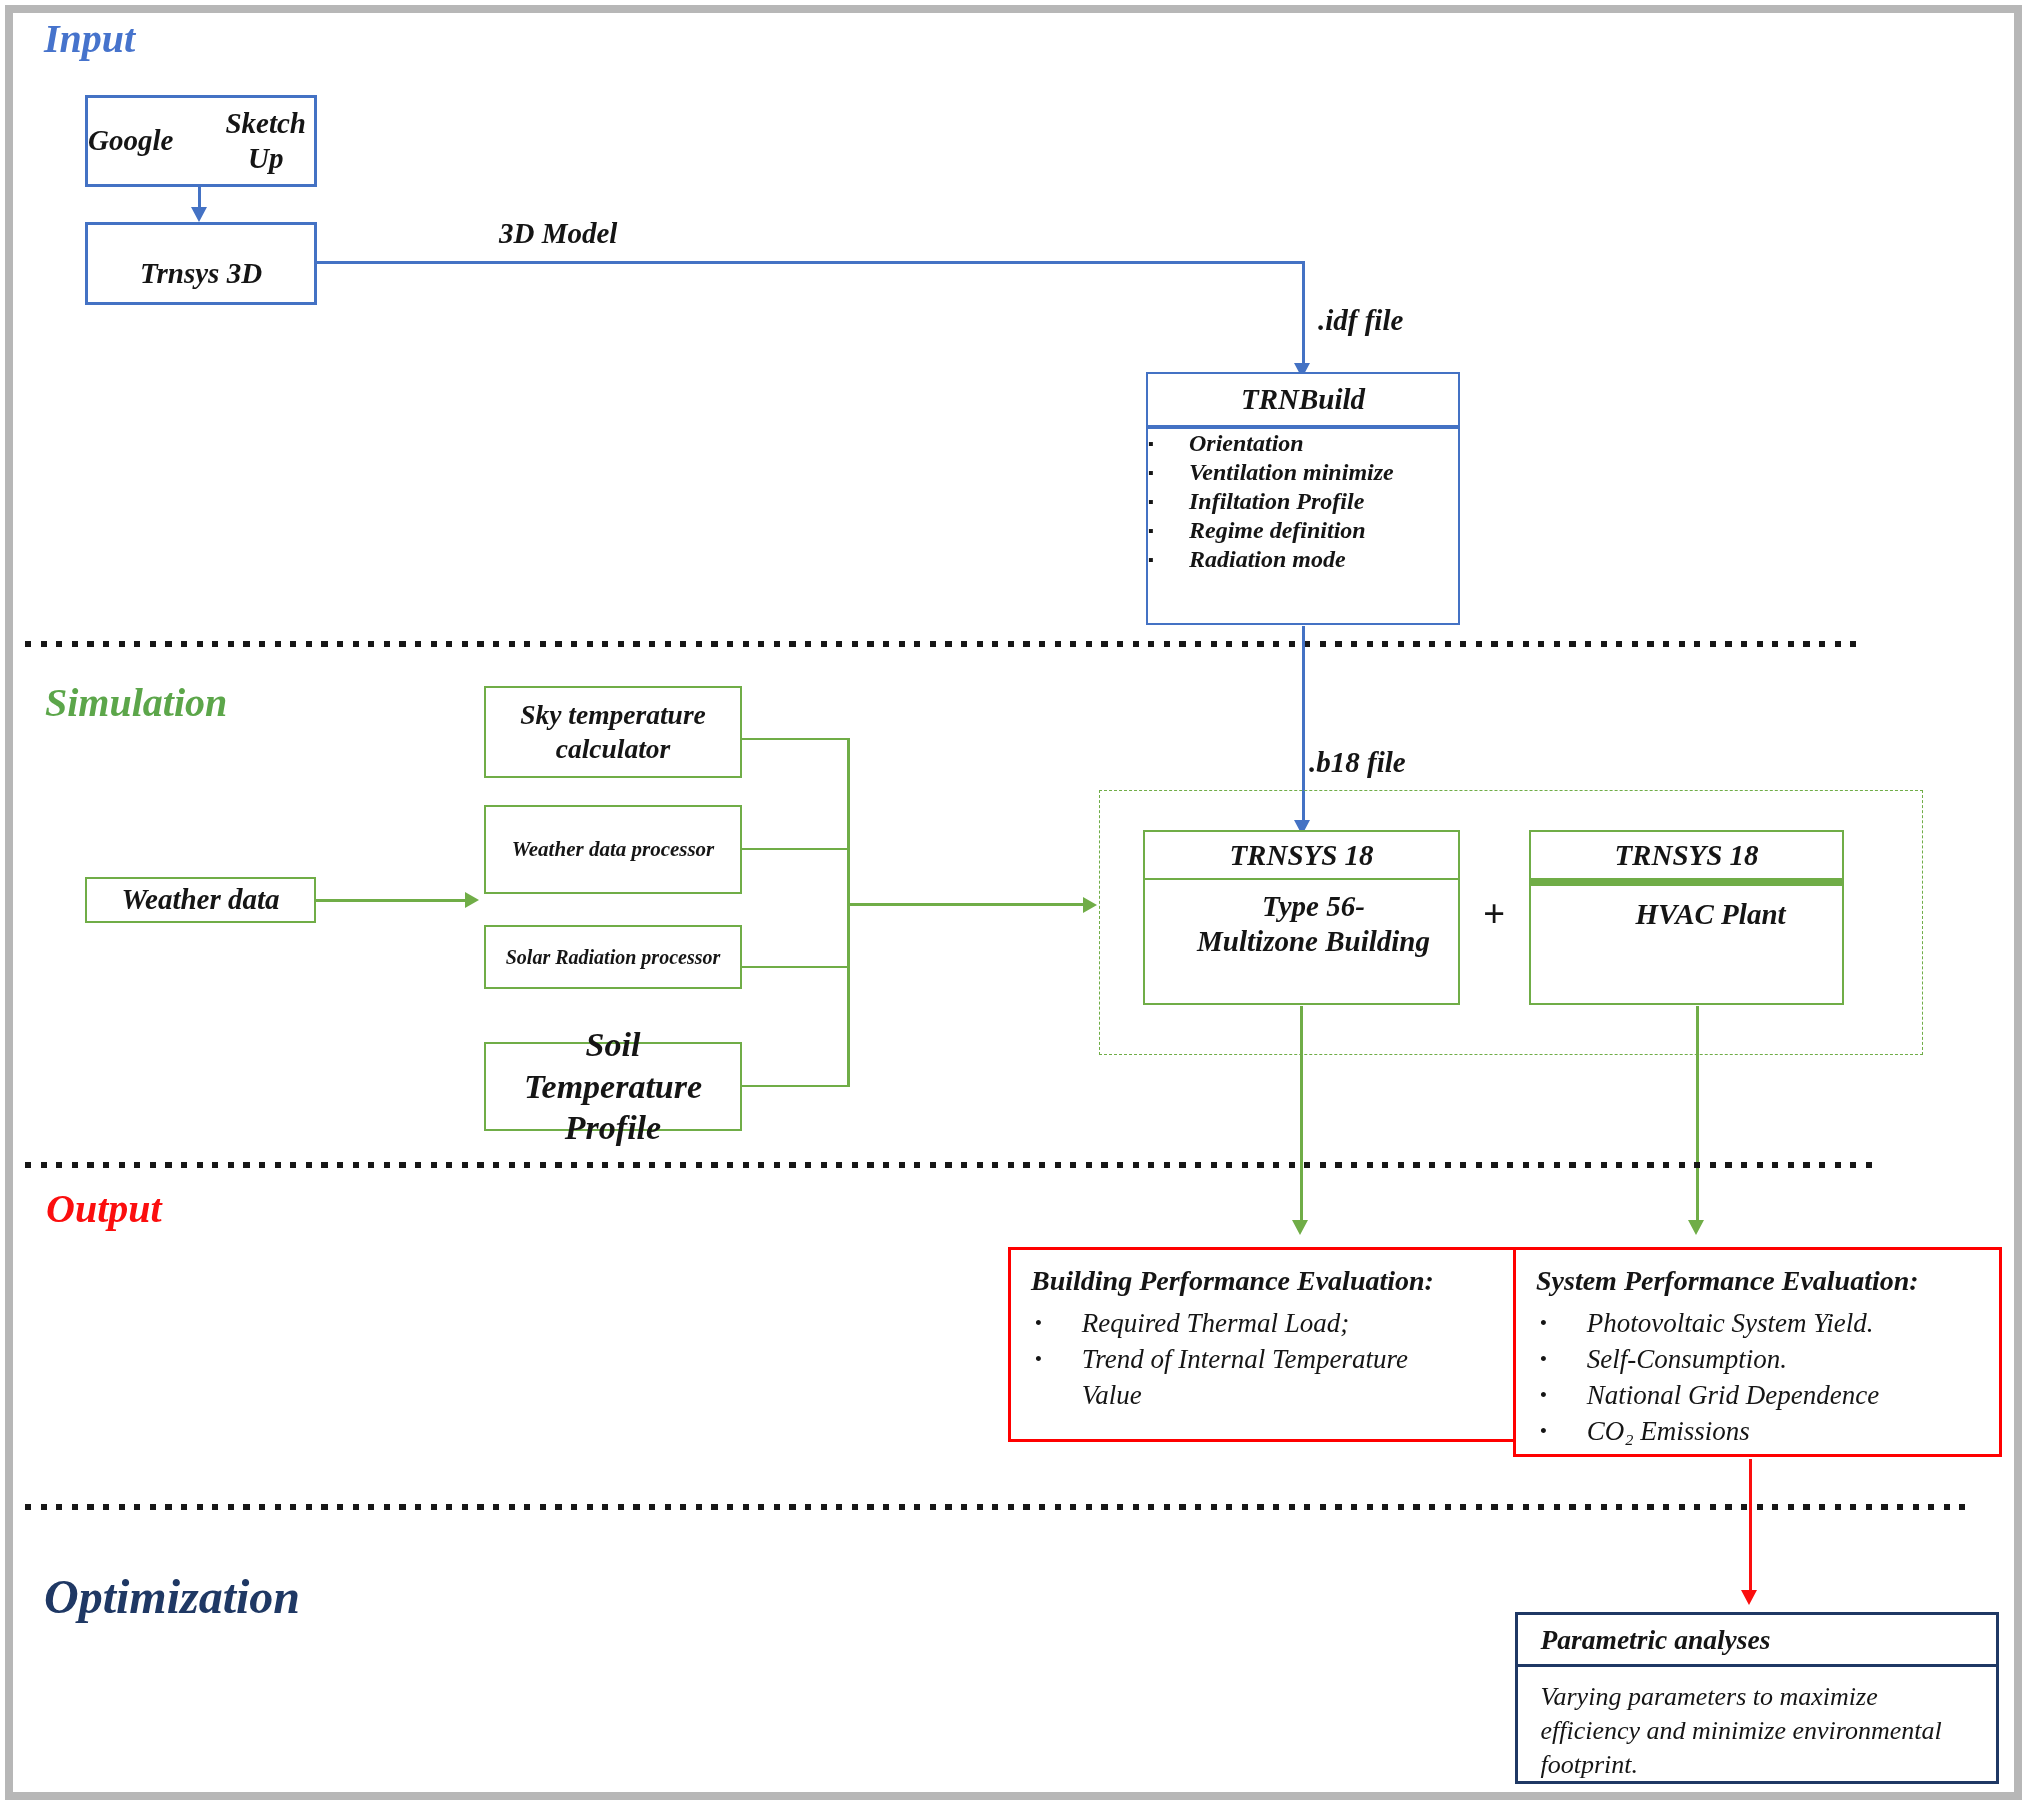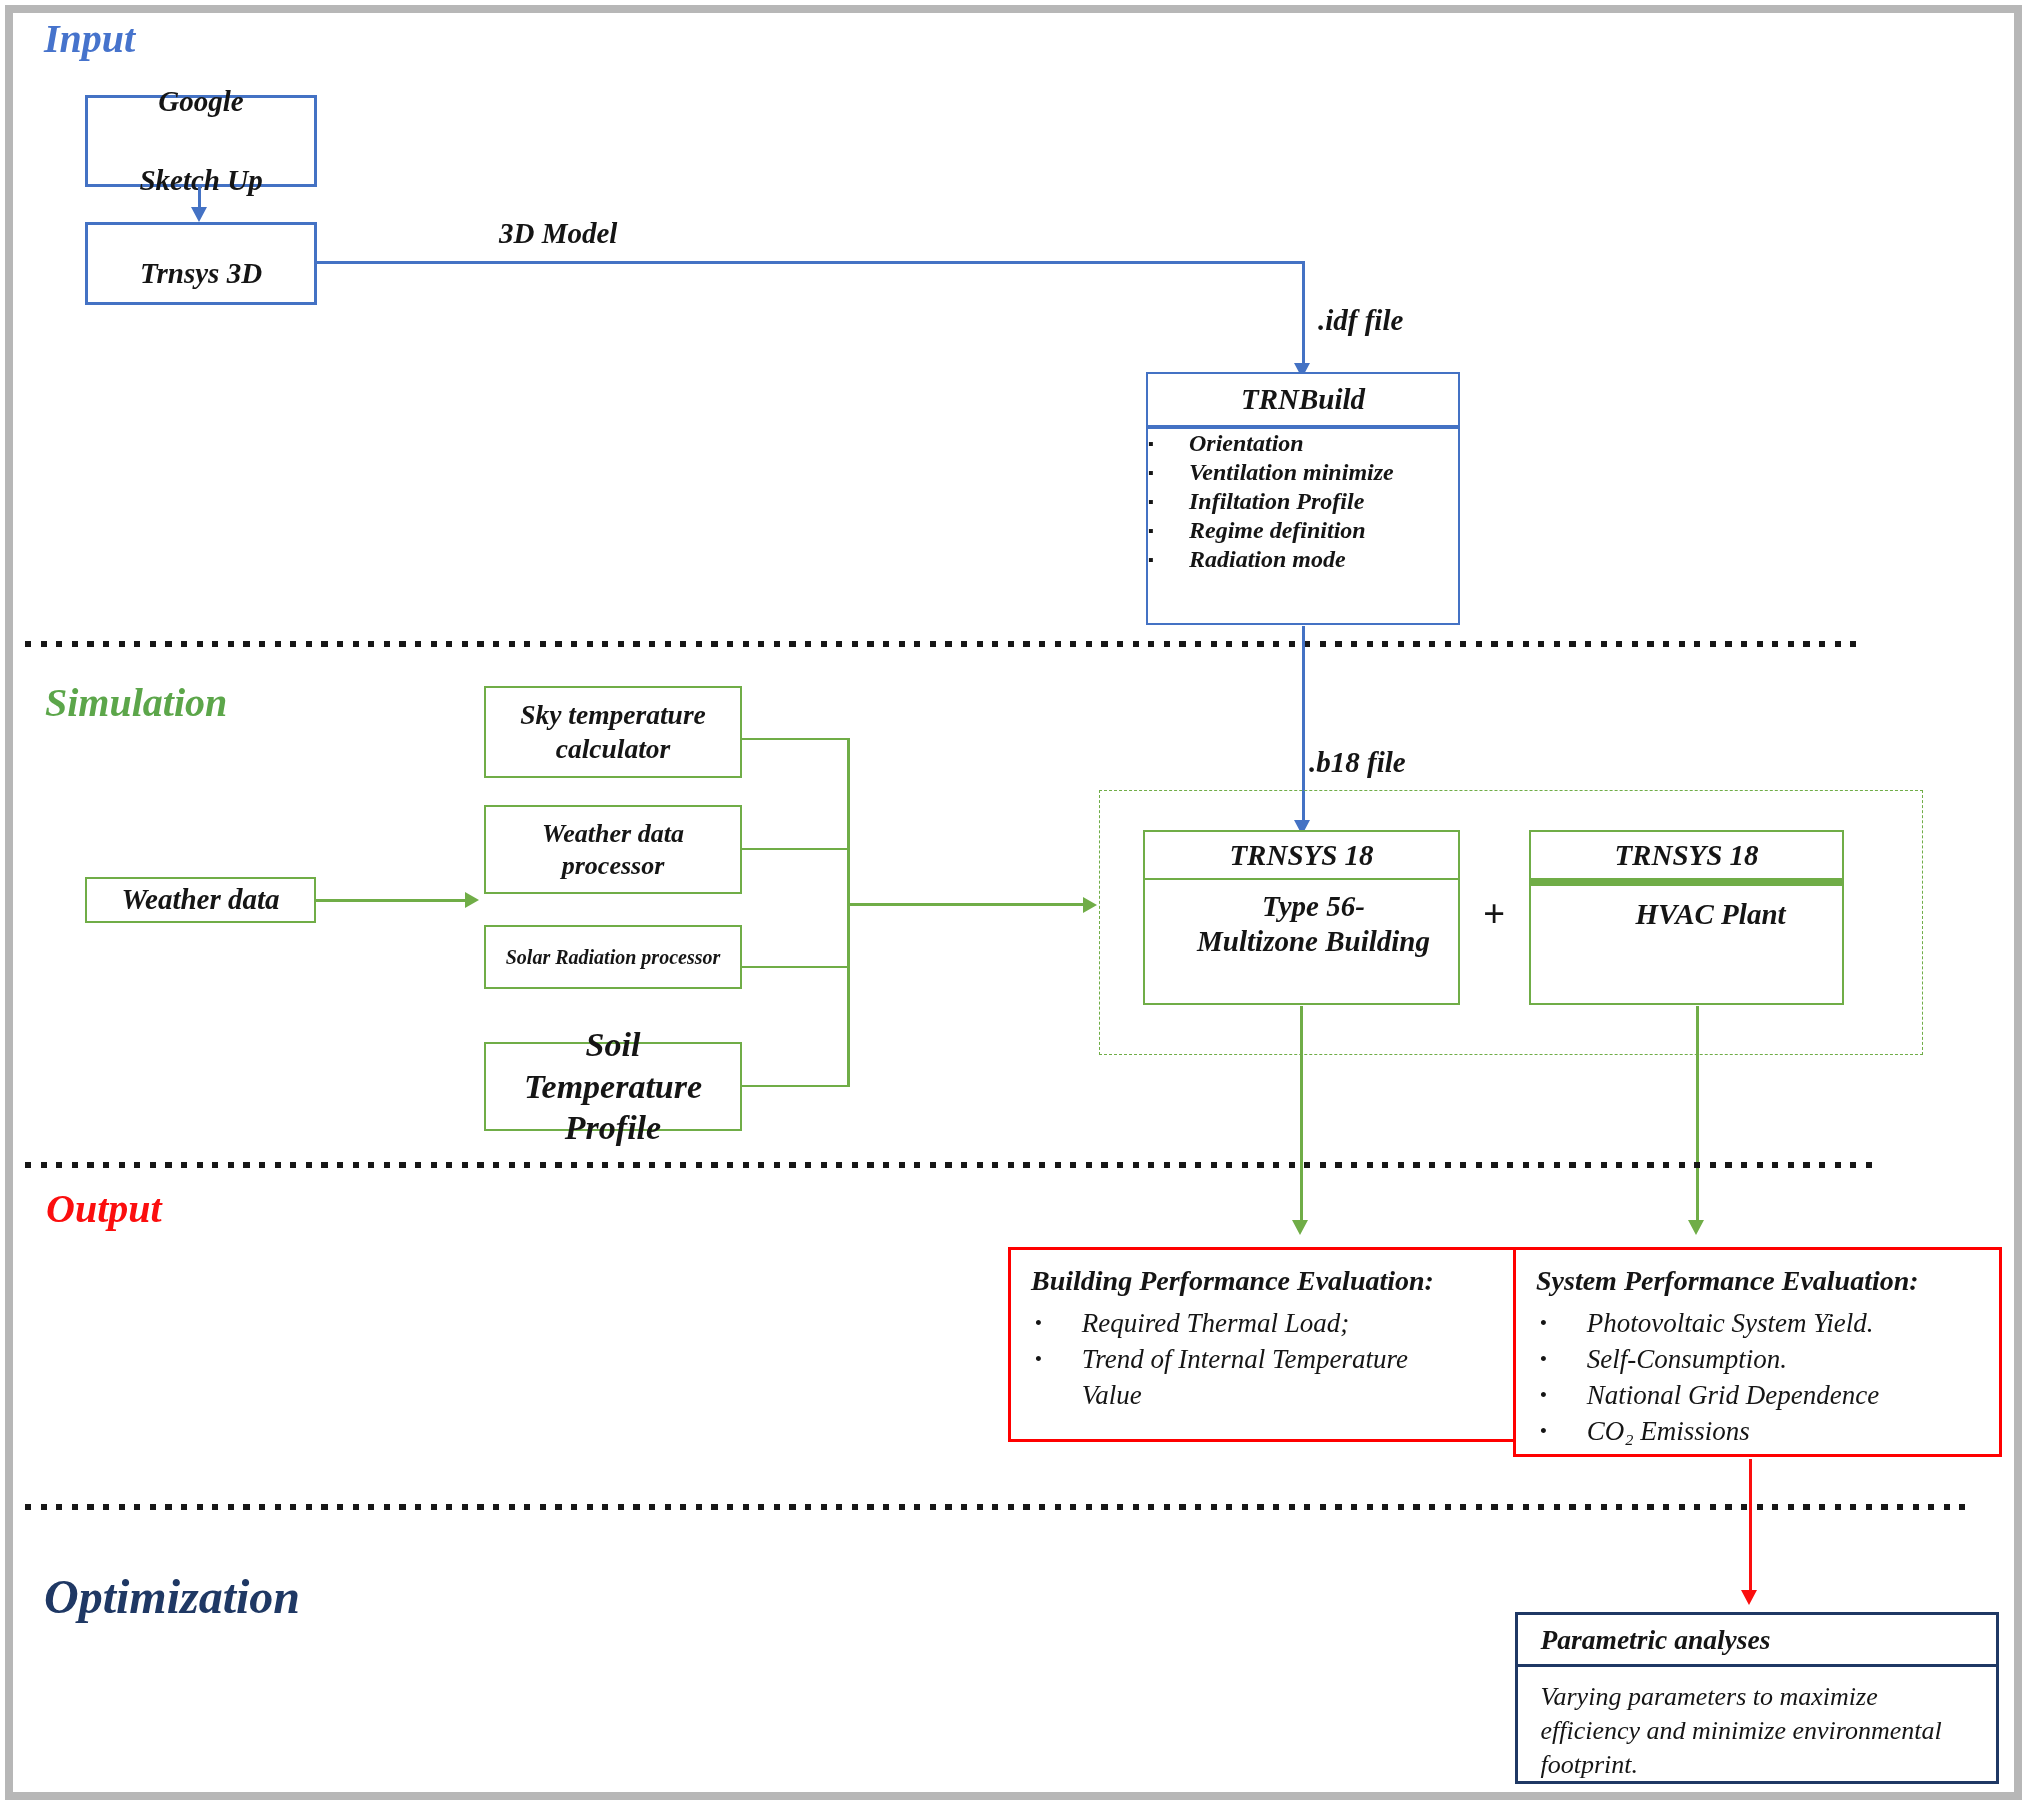--- a/index.html
+++ b/index.html
@@ -52,21 +52,21 @@
   .plus{position:absolute;font-size:39px;font-weight:bold;font-style:normal;color:#151515;
         display:flex;align-items:center;justify-content:center;}
 </style>
 </head>
 <body>
 
 <div id="frame"></div>
 
 <div class="sec-title" style="left:44px;top:17px;color:#4673cc;">Input</div>
 
-<div class="box blue-box center-lbl" style="left:85px;top:95px;width:232px;height:92px;flex-direction:column;gap:44px;">
+<div class="box blue-box center-lbl" style="left:85px;top:95px;width:232px;height:92px;flex-direction:row;gap:44px;">
   <span>Google</span>
   <span>Sketch Up</span>
 </div>
 
 <div class="vline blue-line abs" style="left:198px;top:187px;height:21px;"></div>
 <div class="arr arr-down-blue" style="left:191px;top:207px;"></div>
 
 <div class="box blue-box center-lbl" style="left:85px;top:222px;width:232px;height:83px;padding-top:21px;">
   <span>Trnsys 3D</span>
 </div>
@@ -112,21 +112,21 @@
 
 <div class="sec-title" style="left:45px;top:681px;color:#5ca64a;">Simulation</div>
 
 <div class="box green-box center-lbl" style="left:85px;top:877px;width:231px;height:46px;">
   <span>Weather data</span>
 </div>
 
 <div class="box green-box center-lbl" style="left:484px;top:686px;width:258px;height:92px;font-size:27.5px;padding:3.7px 11.2px;">
   <span>Sky temperature calculator</span>
 </div>
-<div class="box green-box center-lbl" style="left:484px;top:805px;width:258px;height:89px;font-size:26px;padding:3.7px 11.2px;">
+<div class="box green-box center-lbl" style="left:484px;top:805px;width:258px;height:89px;font-size:21px;padding:3.7px 11.2px;">
   <span>Weather data processor</span>
 </div>
 <div class="box green-box center-lbl" style="left:484px;top:925px;width:258px;height:64px;font-size:20px;padding:3.7px 11.2px;">
   <span>Solar Radiation processor</span>
 </div>
 <div class="box green-box center-lbl" style="left:484px;top:1042px;width:258px;height:89px;font-size:34px;padding:3.7px 11.2px;">
   <span>Soil Temperature Profile</span>
 </div>
 
 <div class="hline green-line abs" style="left:316px;top:899px;width:151px;"></div>

